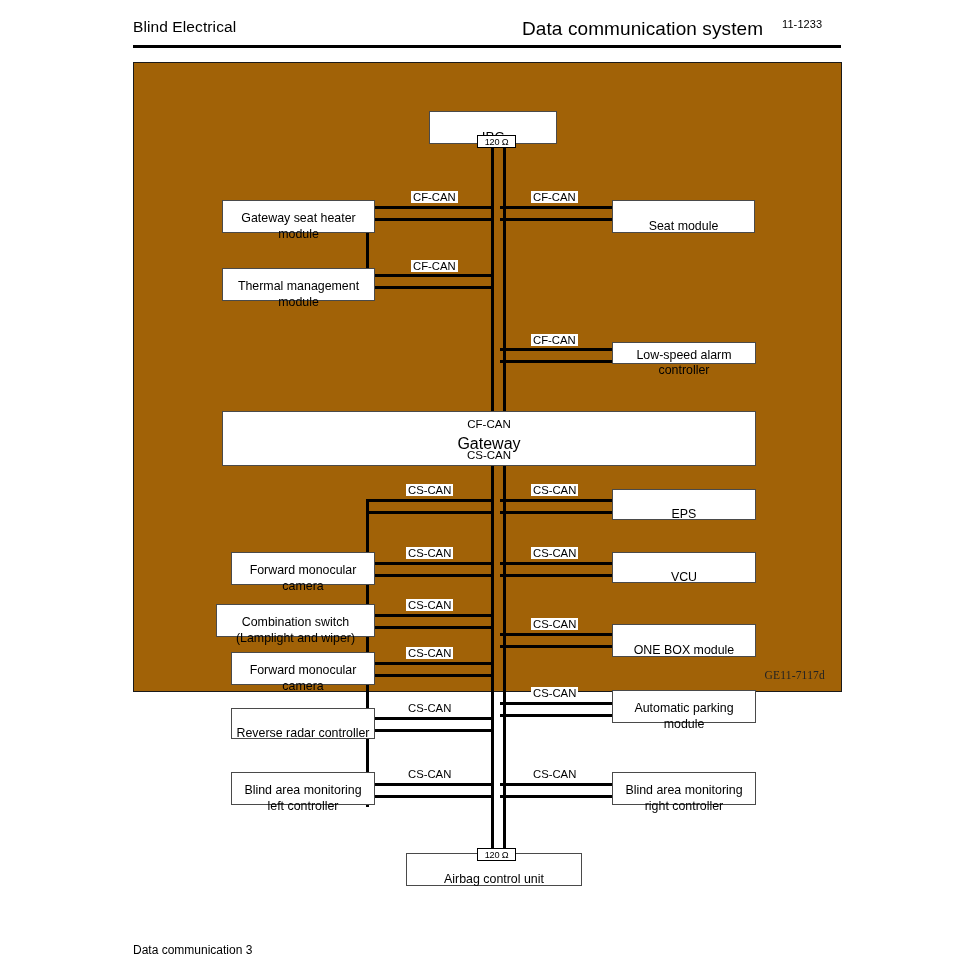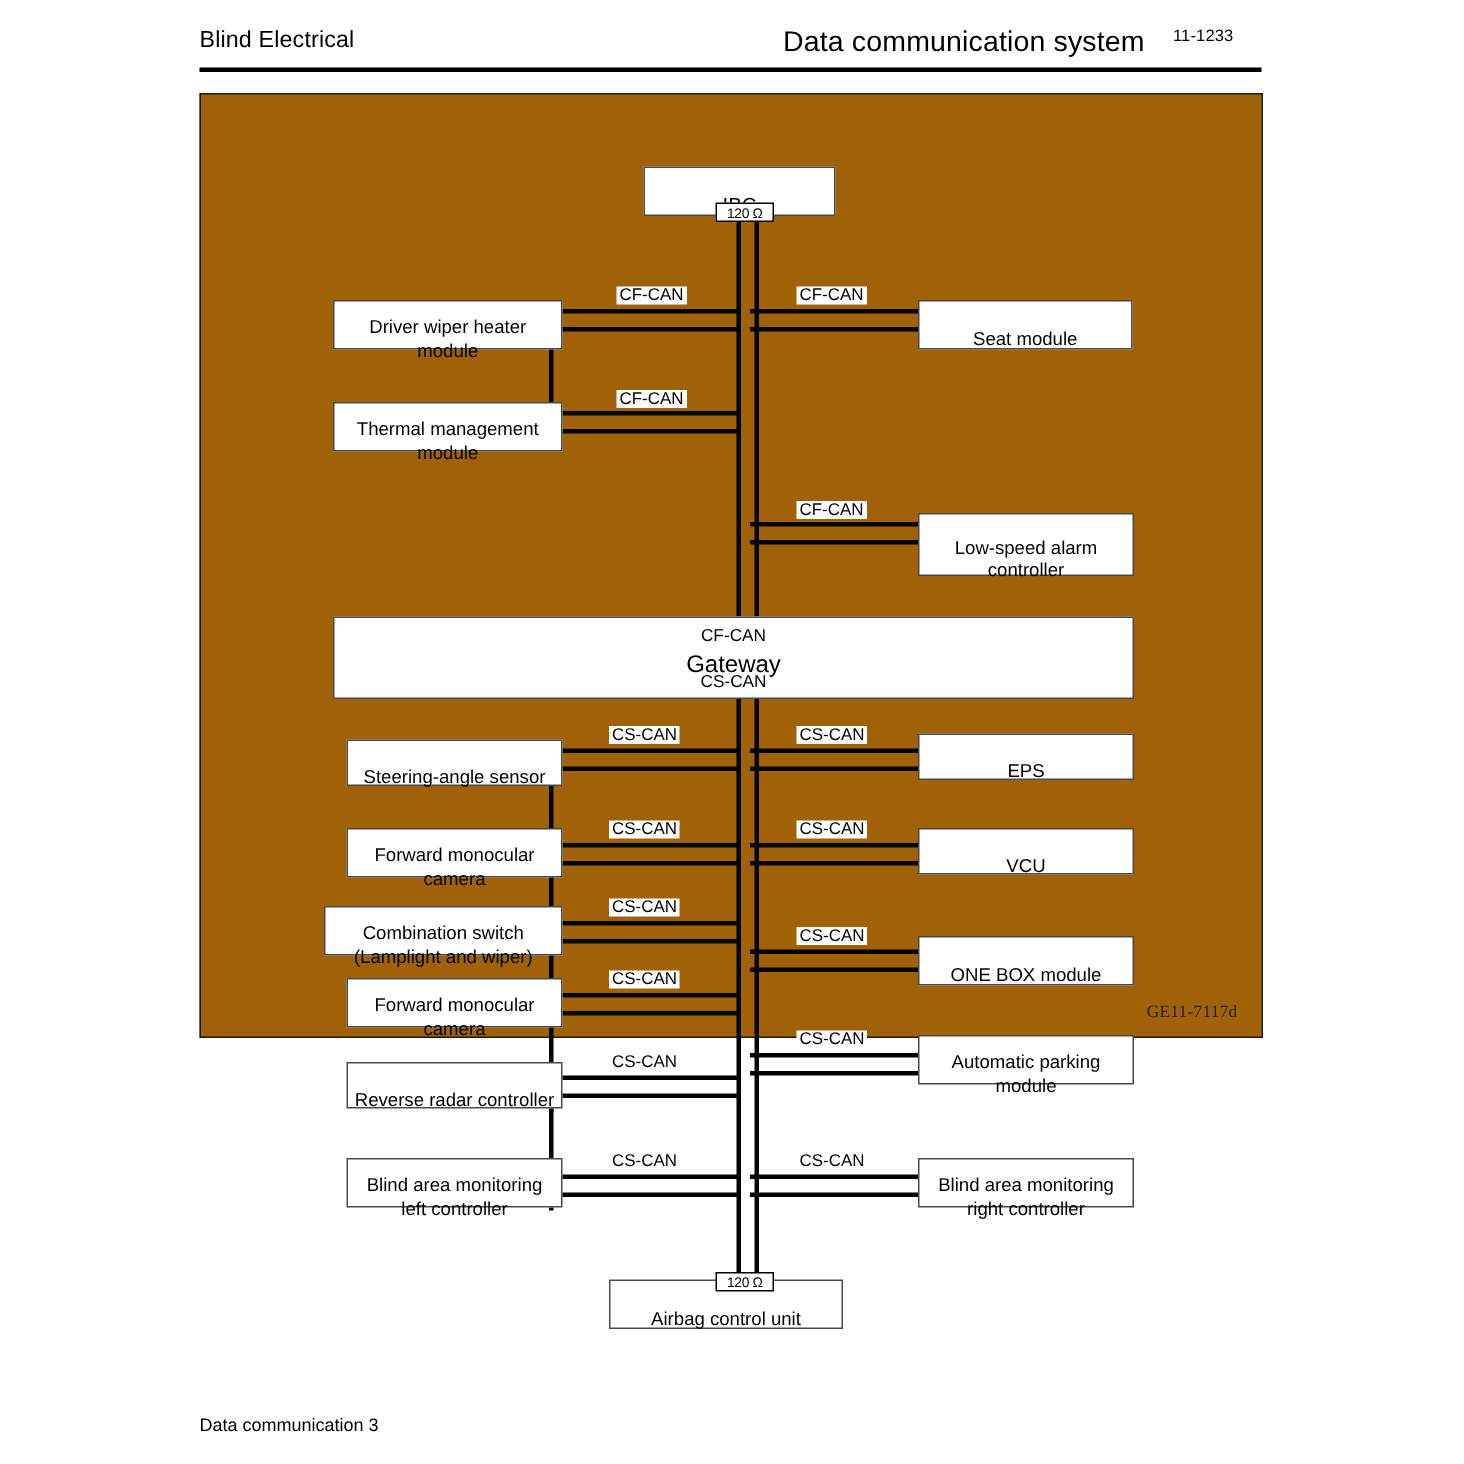--- a/index.html
+++ b/index.html
@@ -157,50 +157,47 @@
   <div class="buslbl" style="left:406px;top:702px;">CS-CAN</div>
   <div class="buslbl" style="left:406px;top:768px;">CS-CAN</div>
   <div class="buslbl" style="left:531px;top:768px;">CS-CAN</div>
 
   <div class="box big" style="left:429px;top:111px;width:128px;height:33px;">
     <span class="lbl">IBC</span>
   </div>
   <div class="term" style="left:477px;top:135px;width:39px;height:13px;">120 Ω</div>
 
   <div class="box" style="left:222px;top:200px;width:153px;height:33px;">
-    <span class="lbl">Driver wiper heater module</span>
+    <span class="lbl">Gateway seat heater module</span>
   </div>
 
   <div class="box" style="left:612px;top:200px;width:143px;height:33px;">
     <span class="lbl">Seat module</span>
   </div>
 
   <div class="box" style="left:222px;top:268px;width:153px;height:33px;">
     <span class="lbl">
       <span>Thermal management</span><br>
       <span>module</span>
     </span>
   </div>
 
-  <div class="box" style="left:612px;top:342px;width:144px;height:42px;">
+  <div class="box" style="left:612px;top:342px;width:144px;height:22px;">
     <span class="lbl">
       <span>Low-speed alarm</span><br>
       <span>controller</span>
     </span>
   </div>
 
   <div class="gateway" style="left:222px;top:411px;width:534px;height:55px;">
     <div class="gw-top">CF-CAN</div>
     <div class="gw-name">Gateway</div>
     <div class="gw-bot">CS-CAN</div>
   </div>
 
-  <div class="box" style="left:231px;top:493px;width:144px;height:31px;">
-    <span class="lbl">Steering-angle sensor</span>
-  </div>
 
   <div class="box" style="left:612px;top:489px;width:144px;height:31px;">
     <span class="lbl">EPS</span>
   </div>
 
   <div class="box" style="left:231px;top:552px;width:144px;height:33px;">
     <span class="lbl">
       <span>Forward monocular</span><br>
       <span>camera</span>
     </span>
@@ -246,20 +243,20 @@
     </span>
   </div>
 
   <div class="box" style="left:612px;top:772px;width:144px;height:33px;">
     <span class="lbl">
       <span>Blind area monitoring</span><br>
       <span>right controller</span>
     </span>
   </div>
 
-  <div class="box" style="left:406px;top:853px;width:156px;height:33px;">
+  <div class="box" style="left:406px;top:853px;width:176px;height:33px;">
     <span class="lbl">Airbag control unit</span>
   </div>
   <div class="term" style="left:477px;top:848px;width:39px;height:13px;">120 Ω</div>
 
   <div class="caption">Data communication 3</div>
 
 </div>
 
 </body></html>

